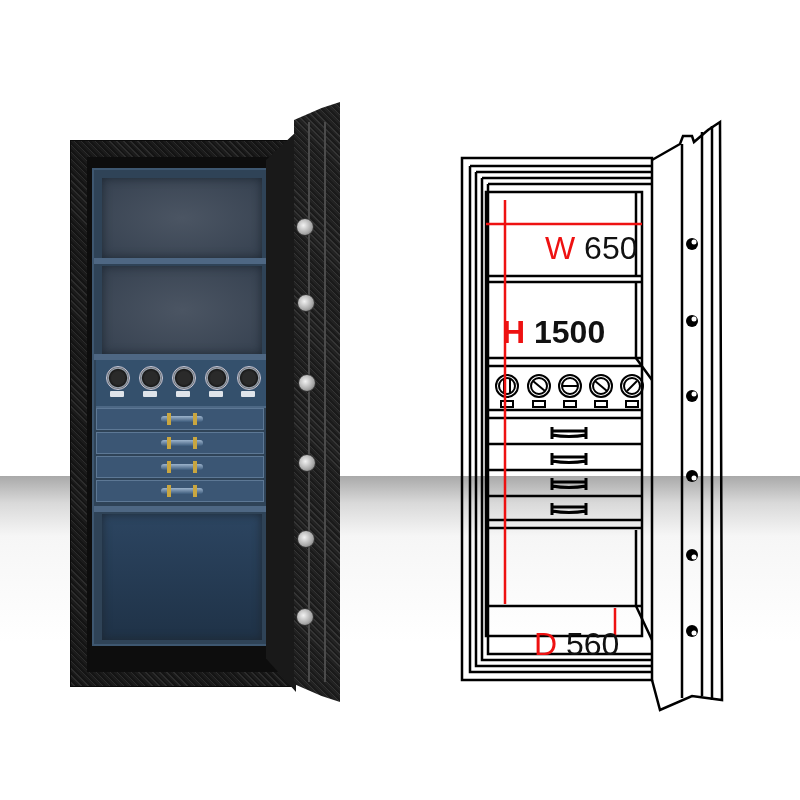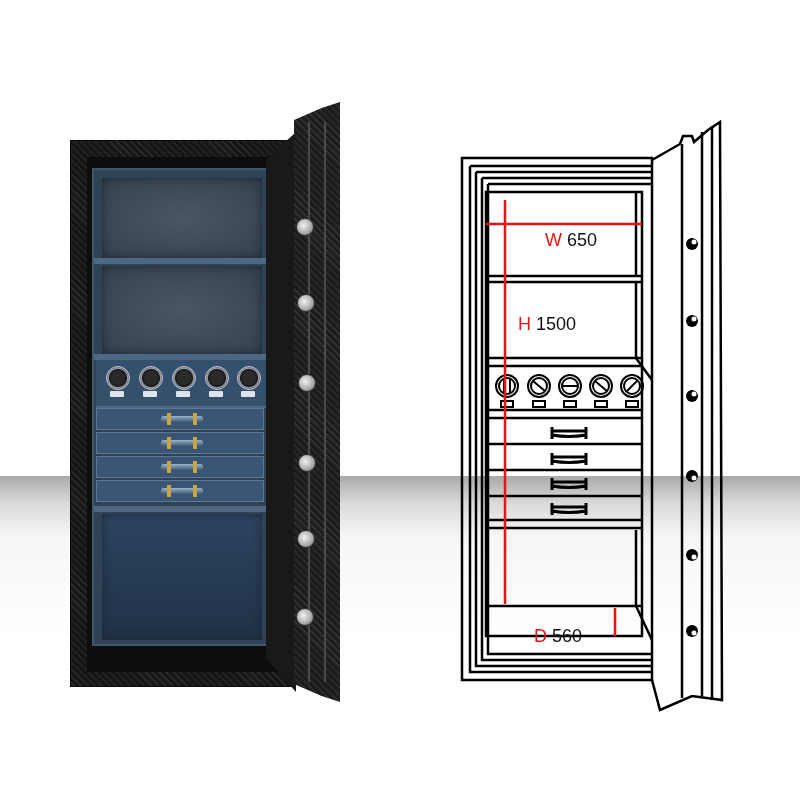--- a/index.html
+++ b/index.html
@@ -43,21 +43,21 @@
   .door-edge { position: absolute; left: 28px; top: 0; width: 46px; height: 600px;
     background: repeating-linear-gradient(45deg,#222 0 2px,#343434 2px 3px,#1a1a1a 3px 5px);
     clip-path: polygon(0 3%, 60% 1%, 100% 0, 100% 100%, 60% 99%, 0 97%); }
   .door-edge .stripe { position: absolute; top: 20px; bottom: 20px; width: 2px; background: #4b4b4b; }
   .bolt { position: absolute; width: 16px; height: 16px; border-radius: 50%;
     background: radial-gradient(circle at 40% 40%, #f2f2f2, #a8a8a8 60%, #5c5c5c); border: 1px solid #333; }
 
   
   .drawing { position: absolute; left: 440px; top: 100px; width: 340px; height: 620px; }
   .drawing svg { position: absolute; left: 0; top: 0; }
-  .dim-label { position: absolute; font-size: 18px; color: #111; white-space: nowrap; letter-spacing: 0px; }
+  .dim-label { position: absolute; font-size: 32px; color: #111; white-space: nowrap; letter-spacing: 0px; }
   .dim-letter { color: #ee1111; }
 </style>
 </head>
 <body>
 
 <div class="bg-top"></div>
 <div class="bg-band"></div>
 <div class="bg-bottom"></div>
 
 <div class="photo">
@@ -196,21 +196,21 @@
     <g stroke="#ee1111" stroke-width="2.5" fill="none">
       <path d="M46 124 L202 124"></path>
       <path d="M65 100 L65 504"></path>
       <path d="M175 508 L175 536"></path>
     </g>
   </svg>
   <div class="dim-label" style="left:105px;top:130px;">
     <span class="dim-letter">W</span>
     <span>650</span>
   </div>
-  <div class="dim-label" style="left:78px;top:214px;">
+  <div class="dim-label" style="left:62px;top:214px;font-weight:bold;">
     <span class="dim-letter">H</span>
     <span>1500</span>
   </div>
   <div class="dim-label" style="left:94px;top:506px;margin-top:20px;">
     <span class="dim-letter">D</span>
     <span>560</span>
   </div>
 </div>
 
 </body></html>

